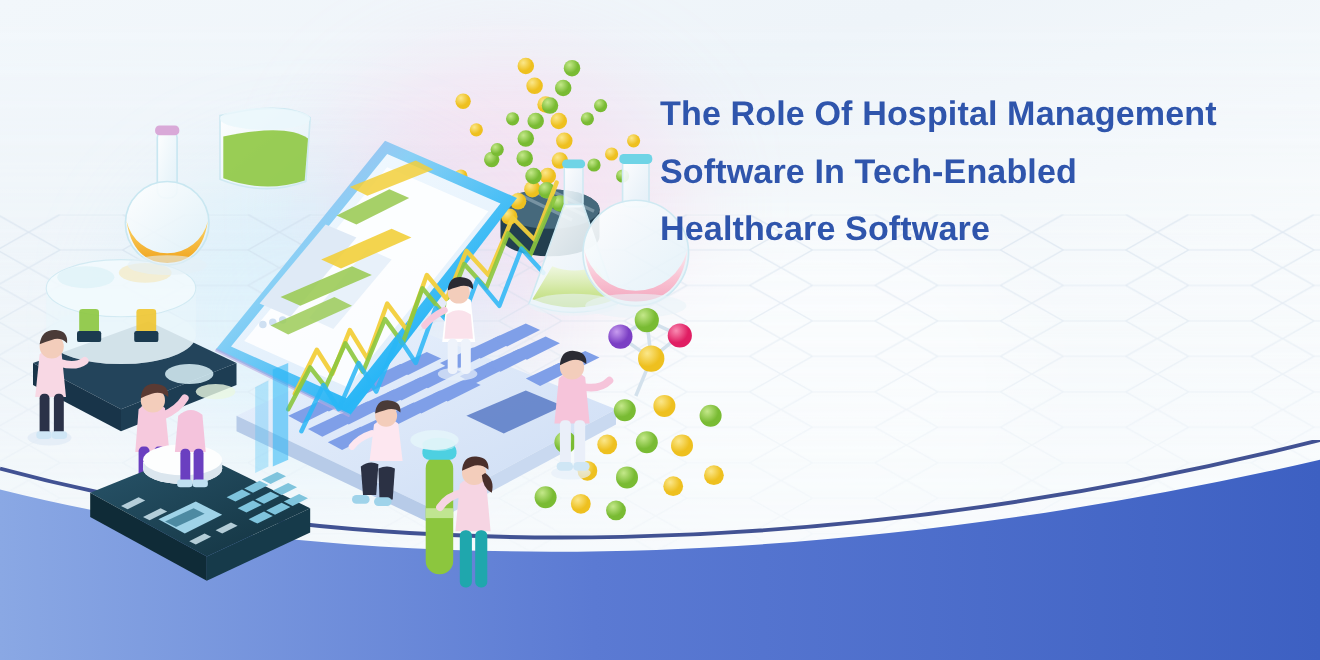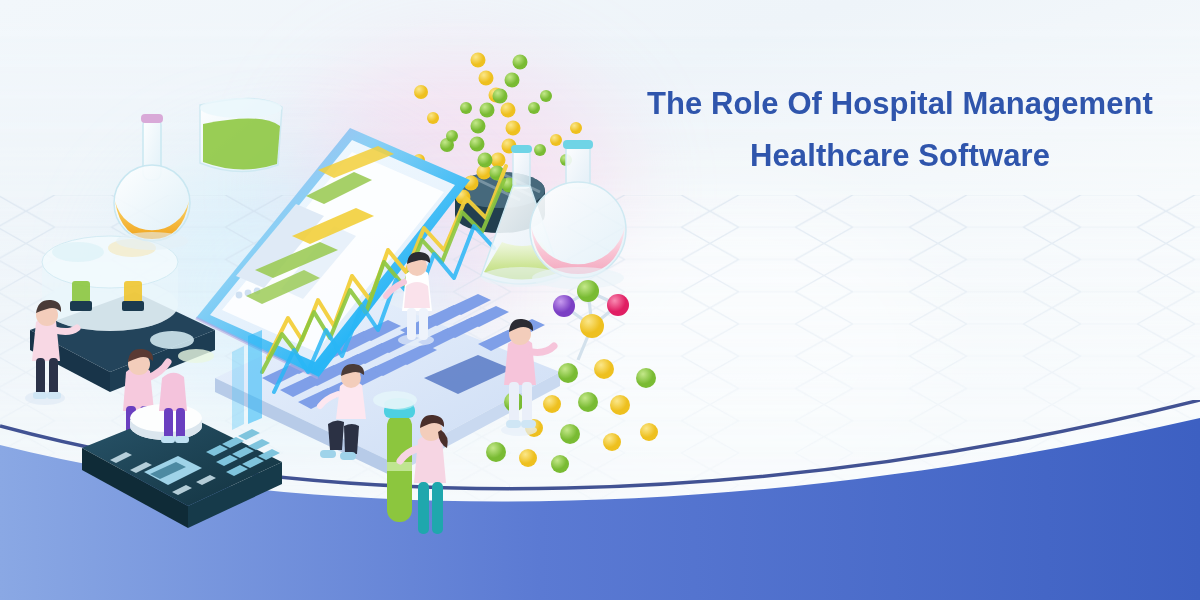--- a/index.html
+++ b/index.html
@@ -30,21 +30,20 @@
   .glow-pink { left:300px; top:60px;  width:320px; height:260px; background:rgba(255,190,225,.35); }
   .glow-cyan { left:120px; top:150px; width:340px; height:280px; background:rgba(170,230,255,.30); }
   .glow-white{ left:520px; top:200px; width:420px; height:300px; background:rgba(255,255,255,.65); }
 
   
   .wave-wrap { position:absolute; left:0; bottom:0; width:1200px; height:200px; }
 
   
   .headline {
     position:absolute; left:600px; top:78px; width:600px;
-    text-align:center;
     color:#2f55ac;
     font-weight:700;
     font-size:31px;
     line-height:52px;
     letter-spacing:.1px;
     z-index:40;
   }
   .headline .hl-line { display:block; white-space:nowrap; }
 
   
@@ -461,16 +460,17 @@
           <stop offset="100%" stop-color="#3d60c2"></stop>
         </linearGradient>
       </defs>
       <path d="M0,45 C 330,128 760,120 1200,18 L1200,200 L0,200 Z" fill="url(#gWave)"></path>
       <path d="M0,26 C 340,118 770,108 1200,0" fill="none" stroke="#2e3f87" stroke-width="3.5" opacity=".9"></path>
     </svg>
   </div>
 
   <div class="headline">
     <span class="hl-line">The Role Of Hospital Management</span>
+    <span class="hl-line">Software In Tech-Enabled</span>
     <span class="hl-line">Healthcare Software</span>
   </div>
 
 </div>
 
 </body></html>

